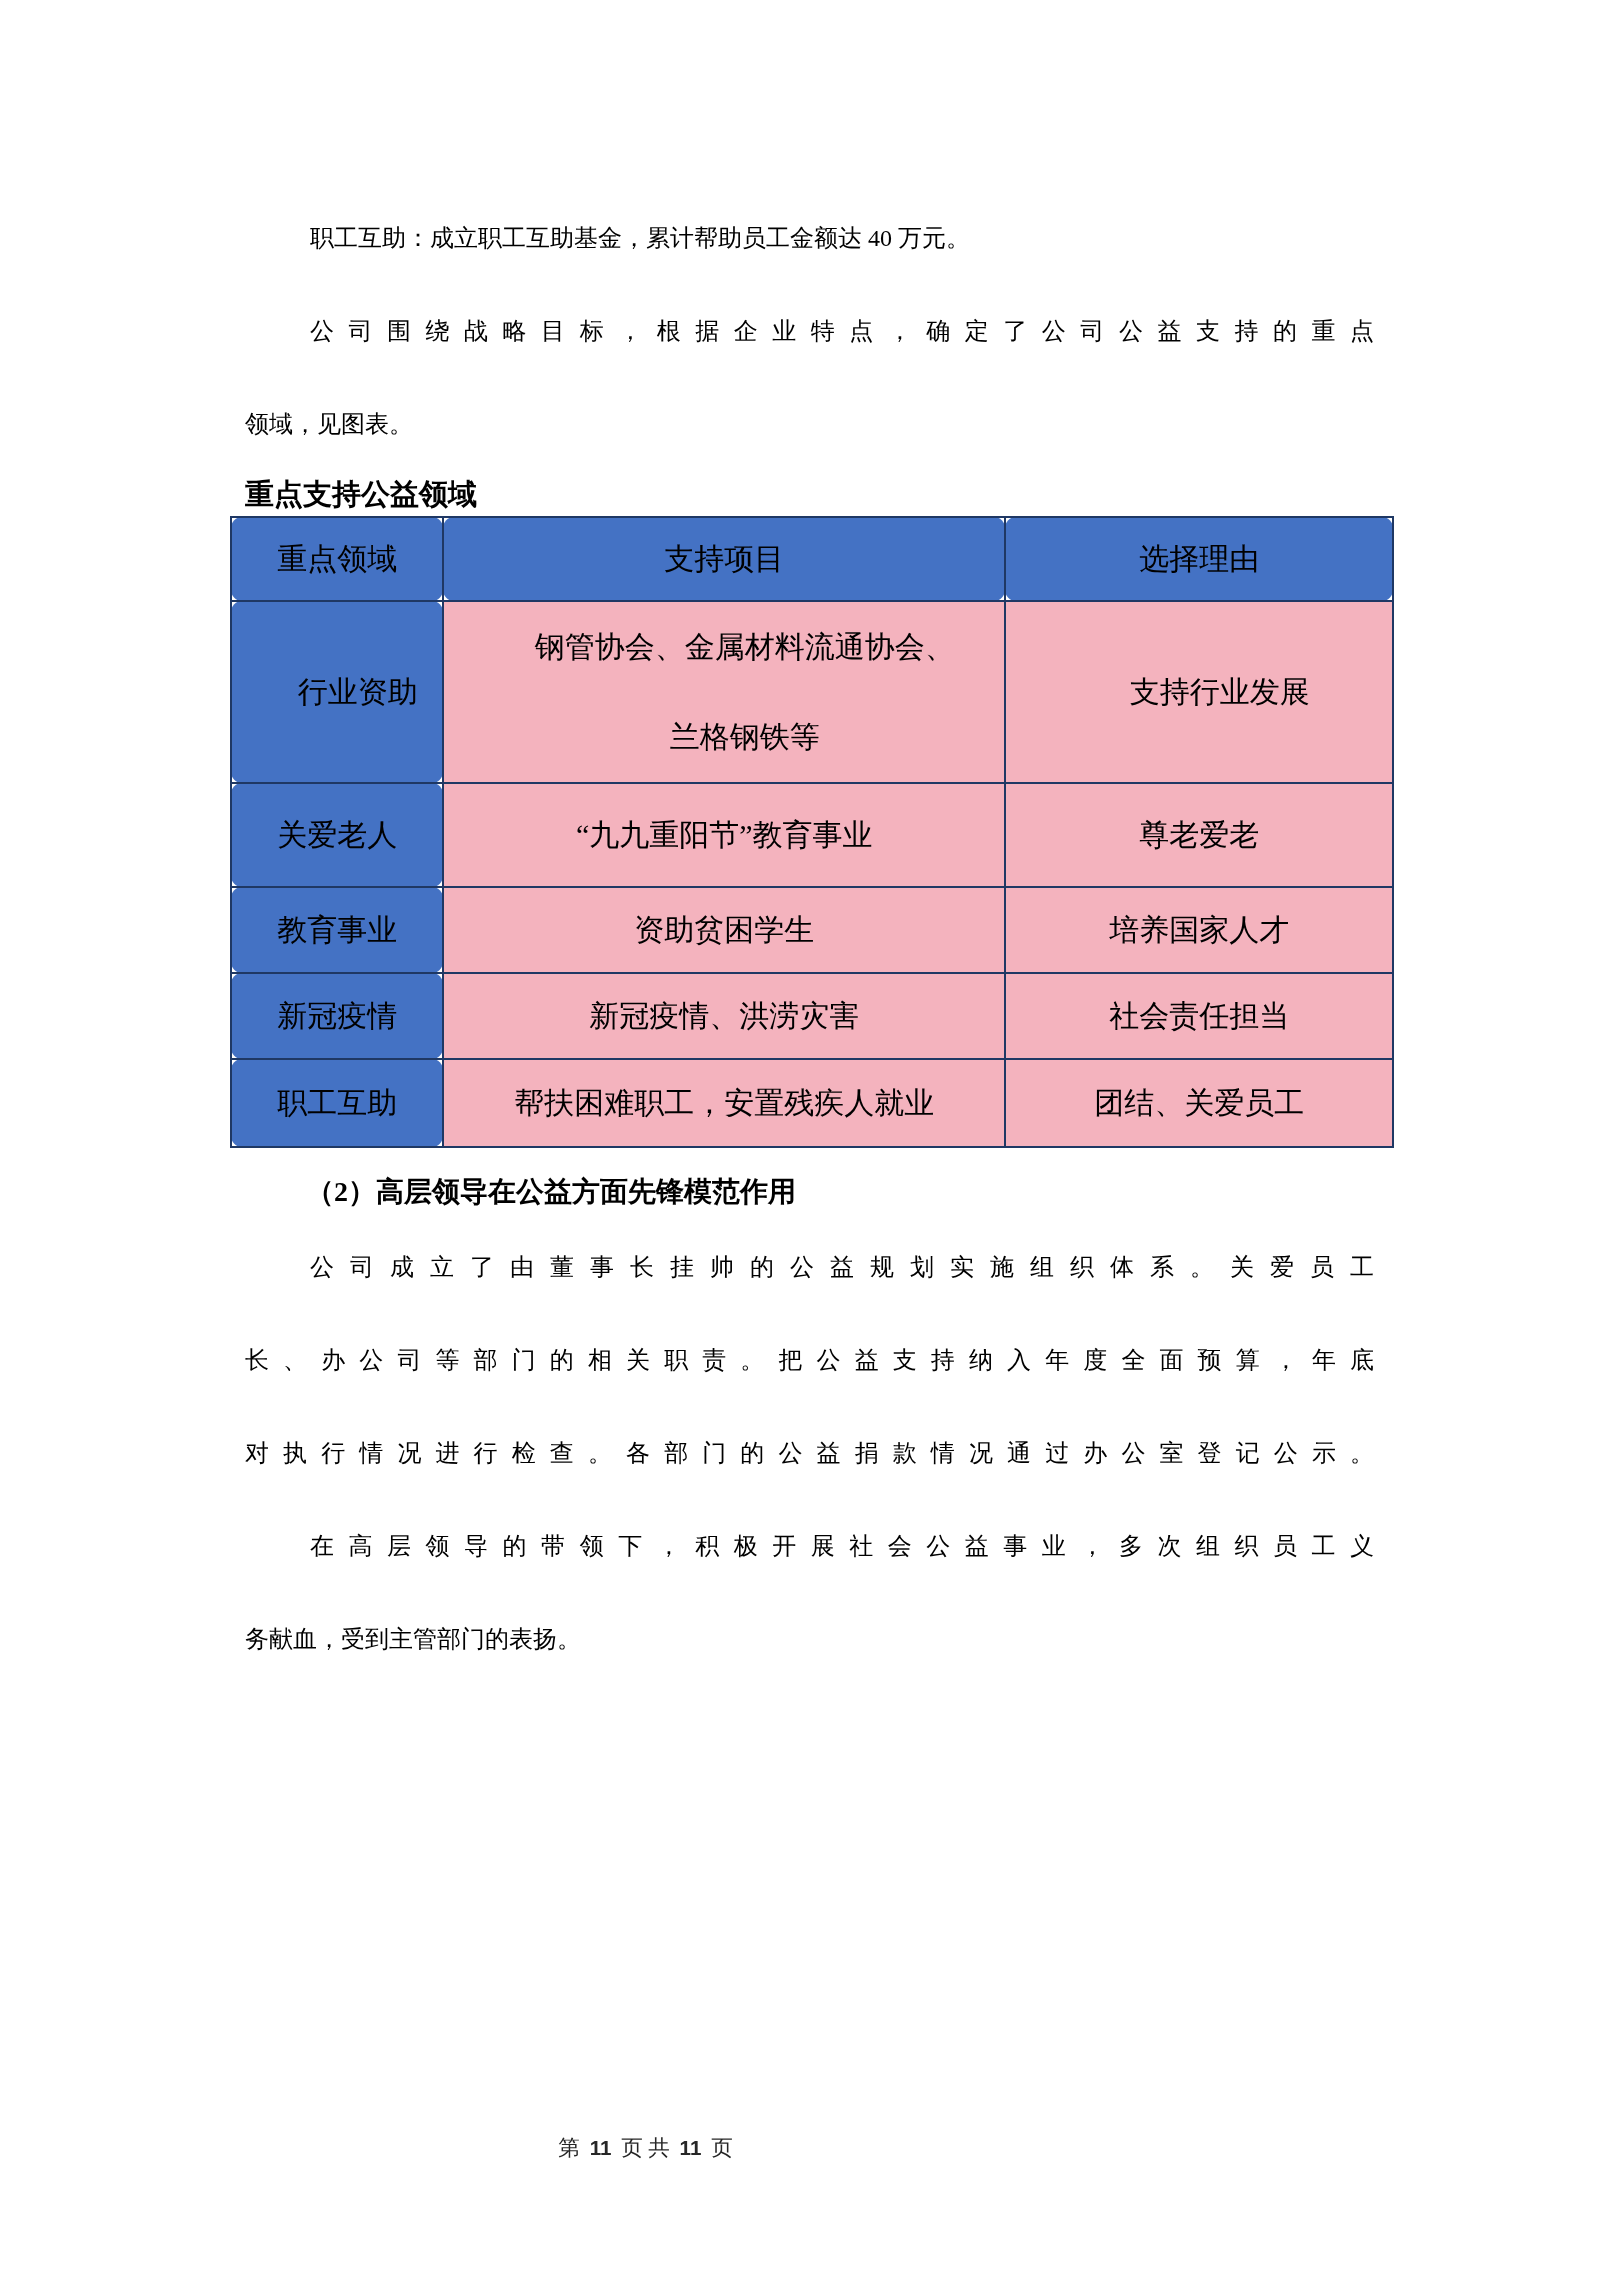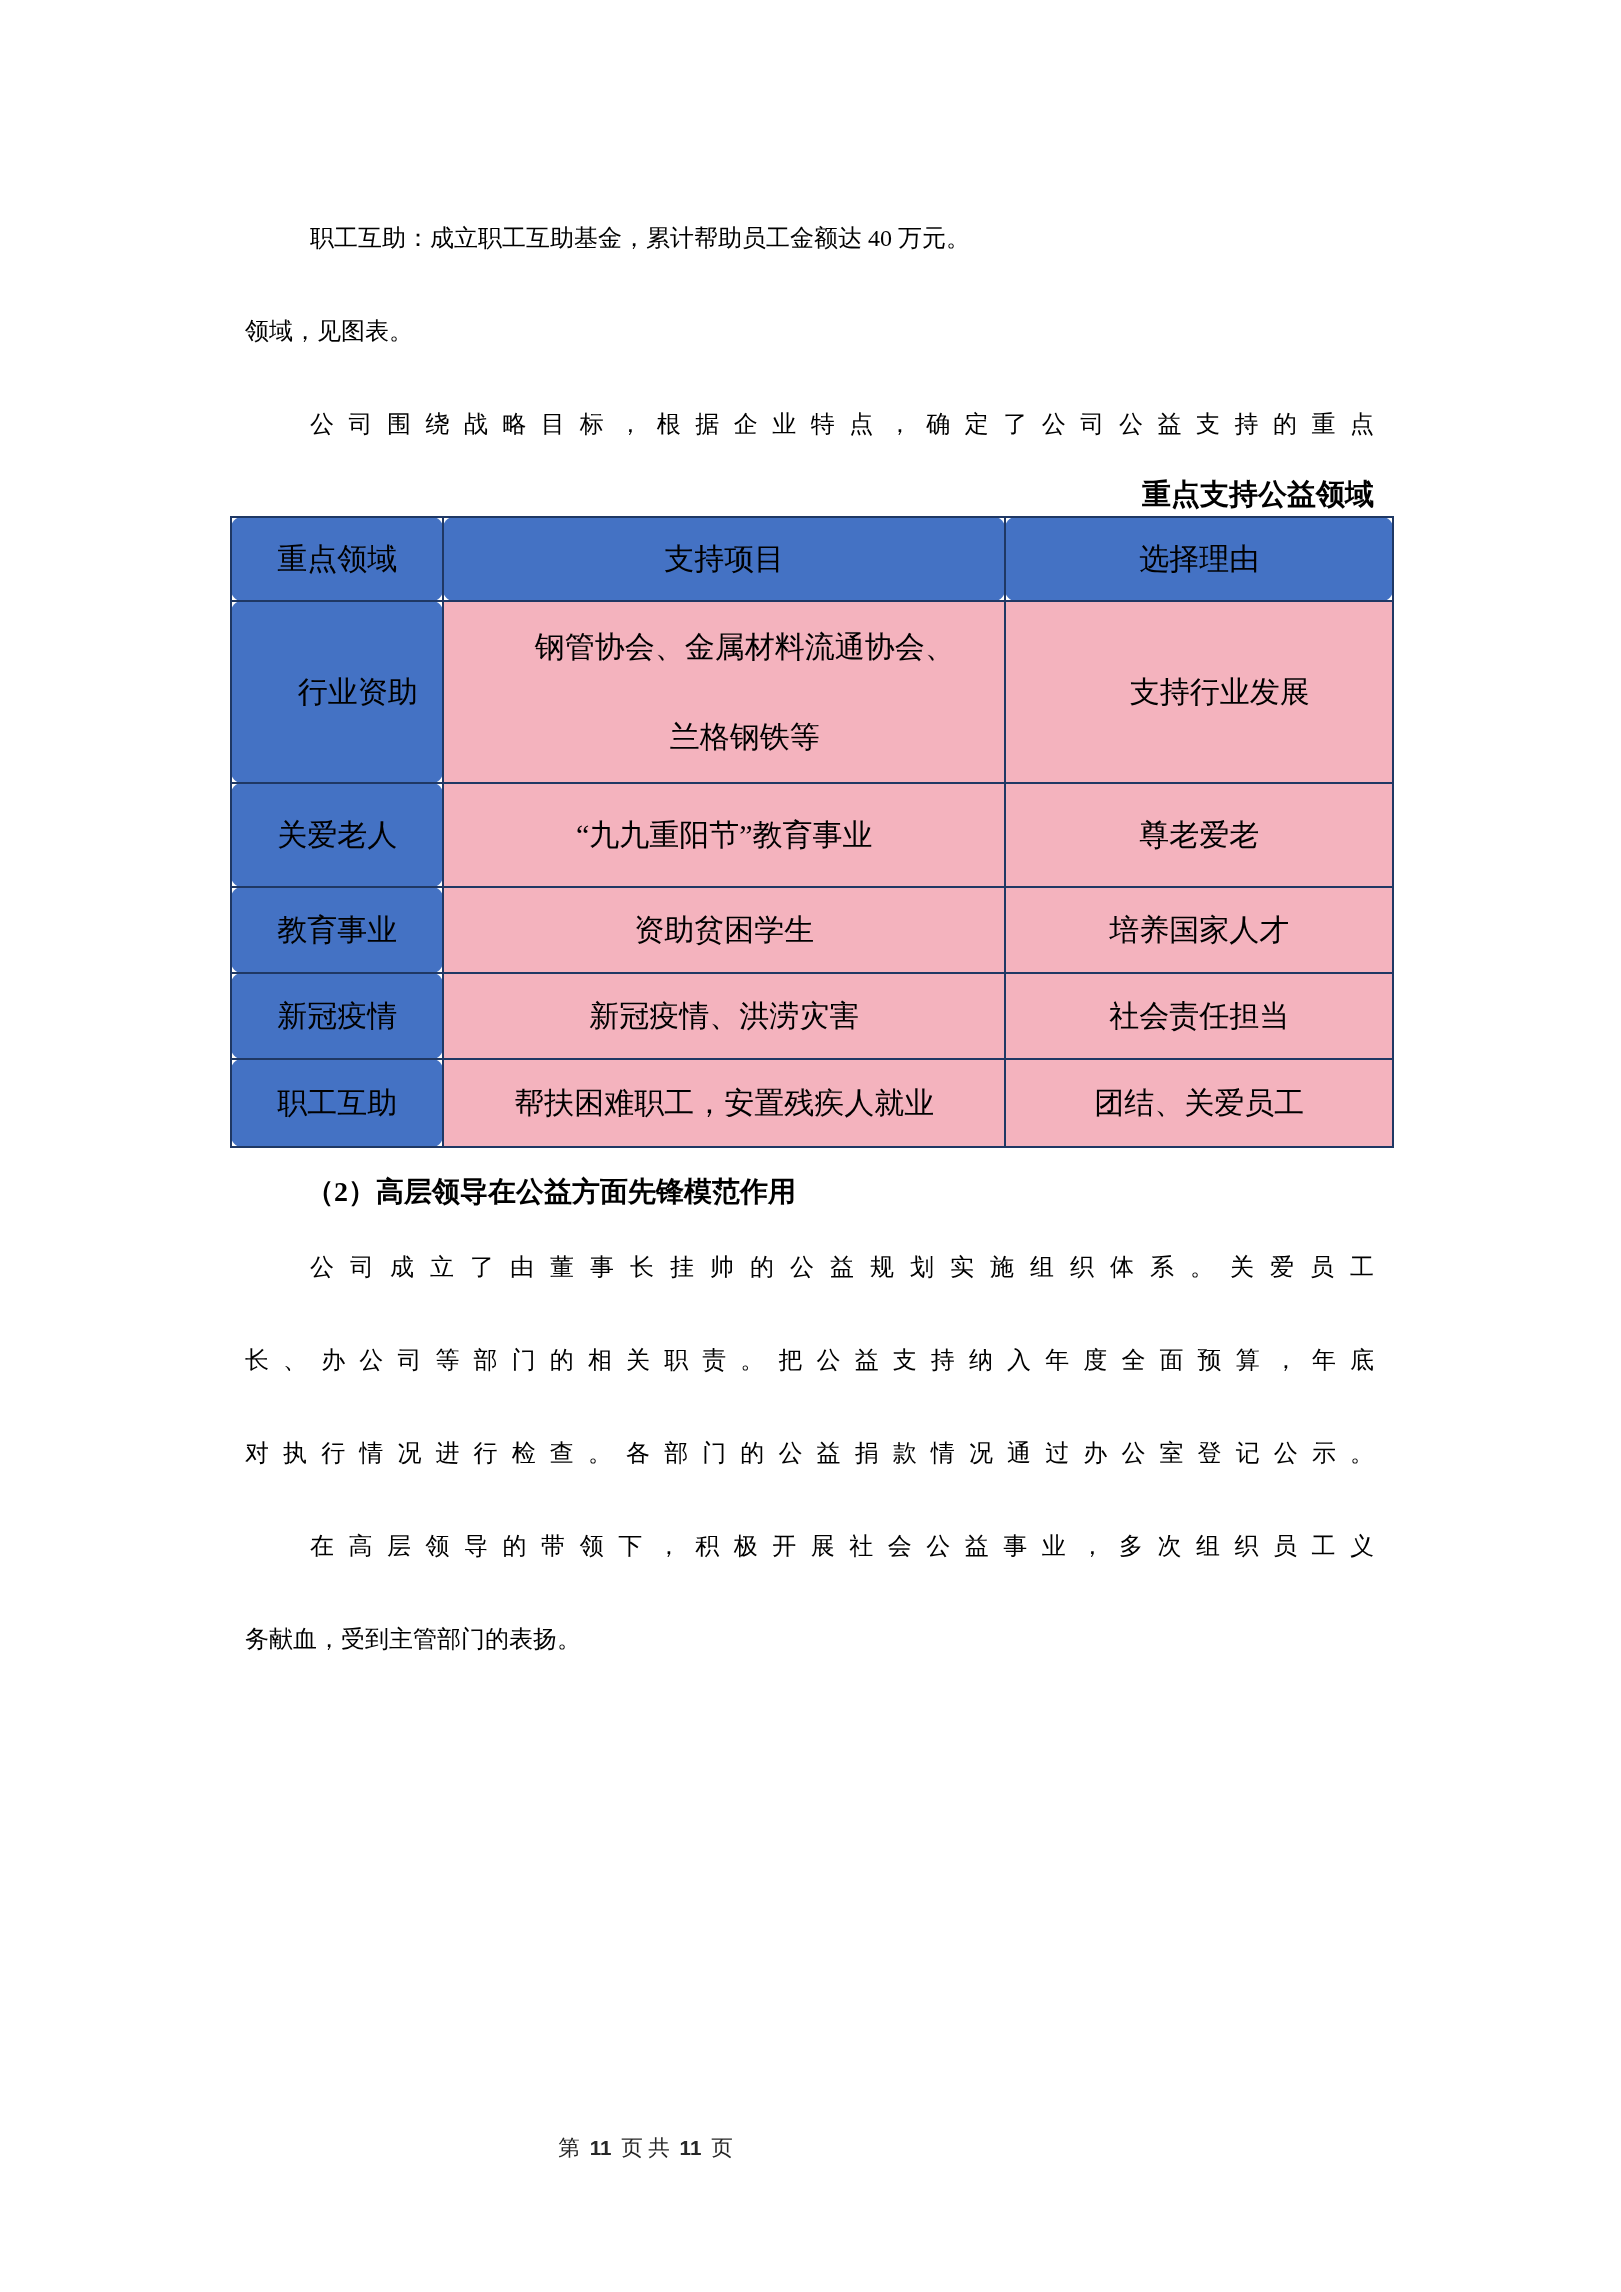--- a/index.html
+++ b/index.html
@@ -32,21 +32,21 @@
     text-align: justify;
     text-align-last: justify;
     text-justify: inter-character;
   }
   .line.indent {
     text-indent: 65px;
   }
   .caption {
     font-weight: bold;
     font-size: 29px;
-    text-align: right;
+    text-align: left;
     height: 43px;
     line-height: 43px;
     margin-top: 2px;
   }
   table.welfare {
     border-collapse: collapse;
     table-layout: fixed;
     width: 1161px;
     margin-left: -14.7px;
   }
@@ -93,22 +93,22 @@
     font-size: 20.6px;
   }
 </style>
 </head>
 <body>
 
 <div class="content">
 
   <div class="line indent">职工互助：成立职工互助基金，累计帮助员工金额达 40 万元。</div>
 
+  <div class="line indent fill">公司围绕战略目标，根据企业特点，确定了公司公益支持的重点</div>
   <div class="line">领域，见图表。</div>
-  <div class="line indent fill">公司围绕战略目标，根据企业特点，确定了公司公益支持的重点</div>
 
   <div class="caption">重点支持公益领域</div>
 
   <table class="welfare">
     <colgroup>
       <col style="width:212px">
       <col style="width:562px">
       <col style="width:388px">
     </colgroup>
     <tbody>

